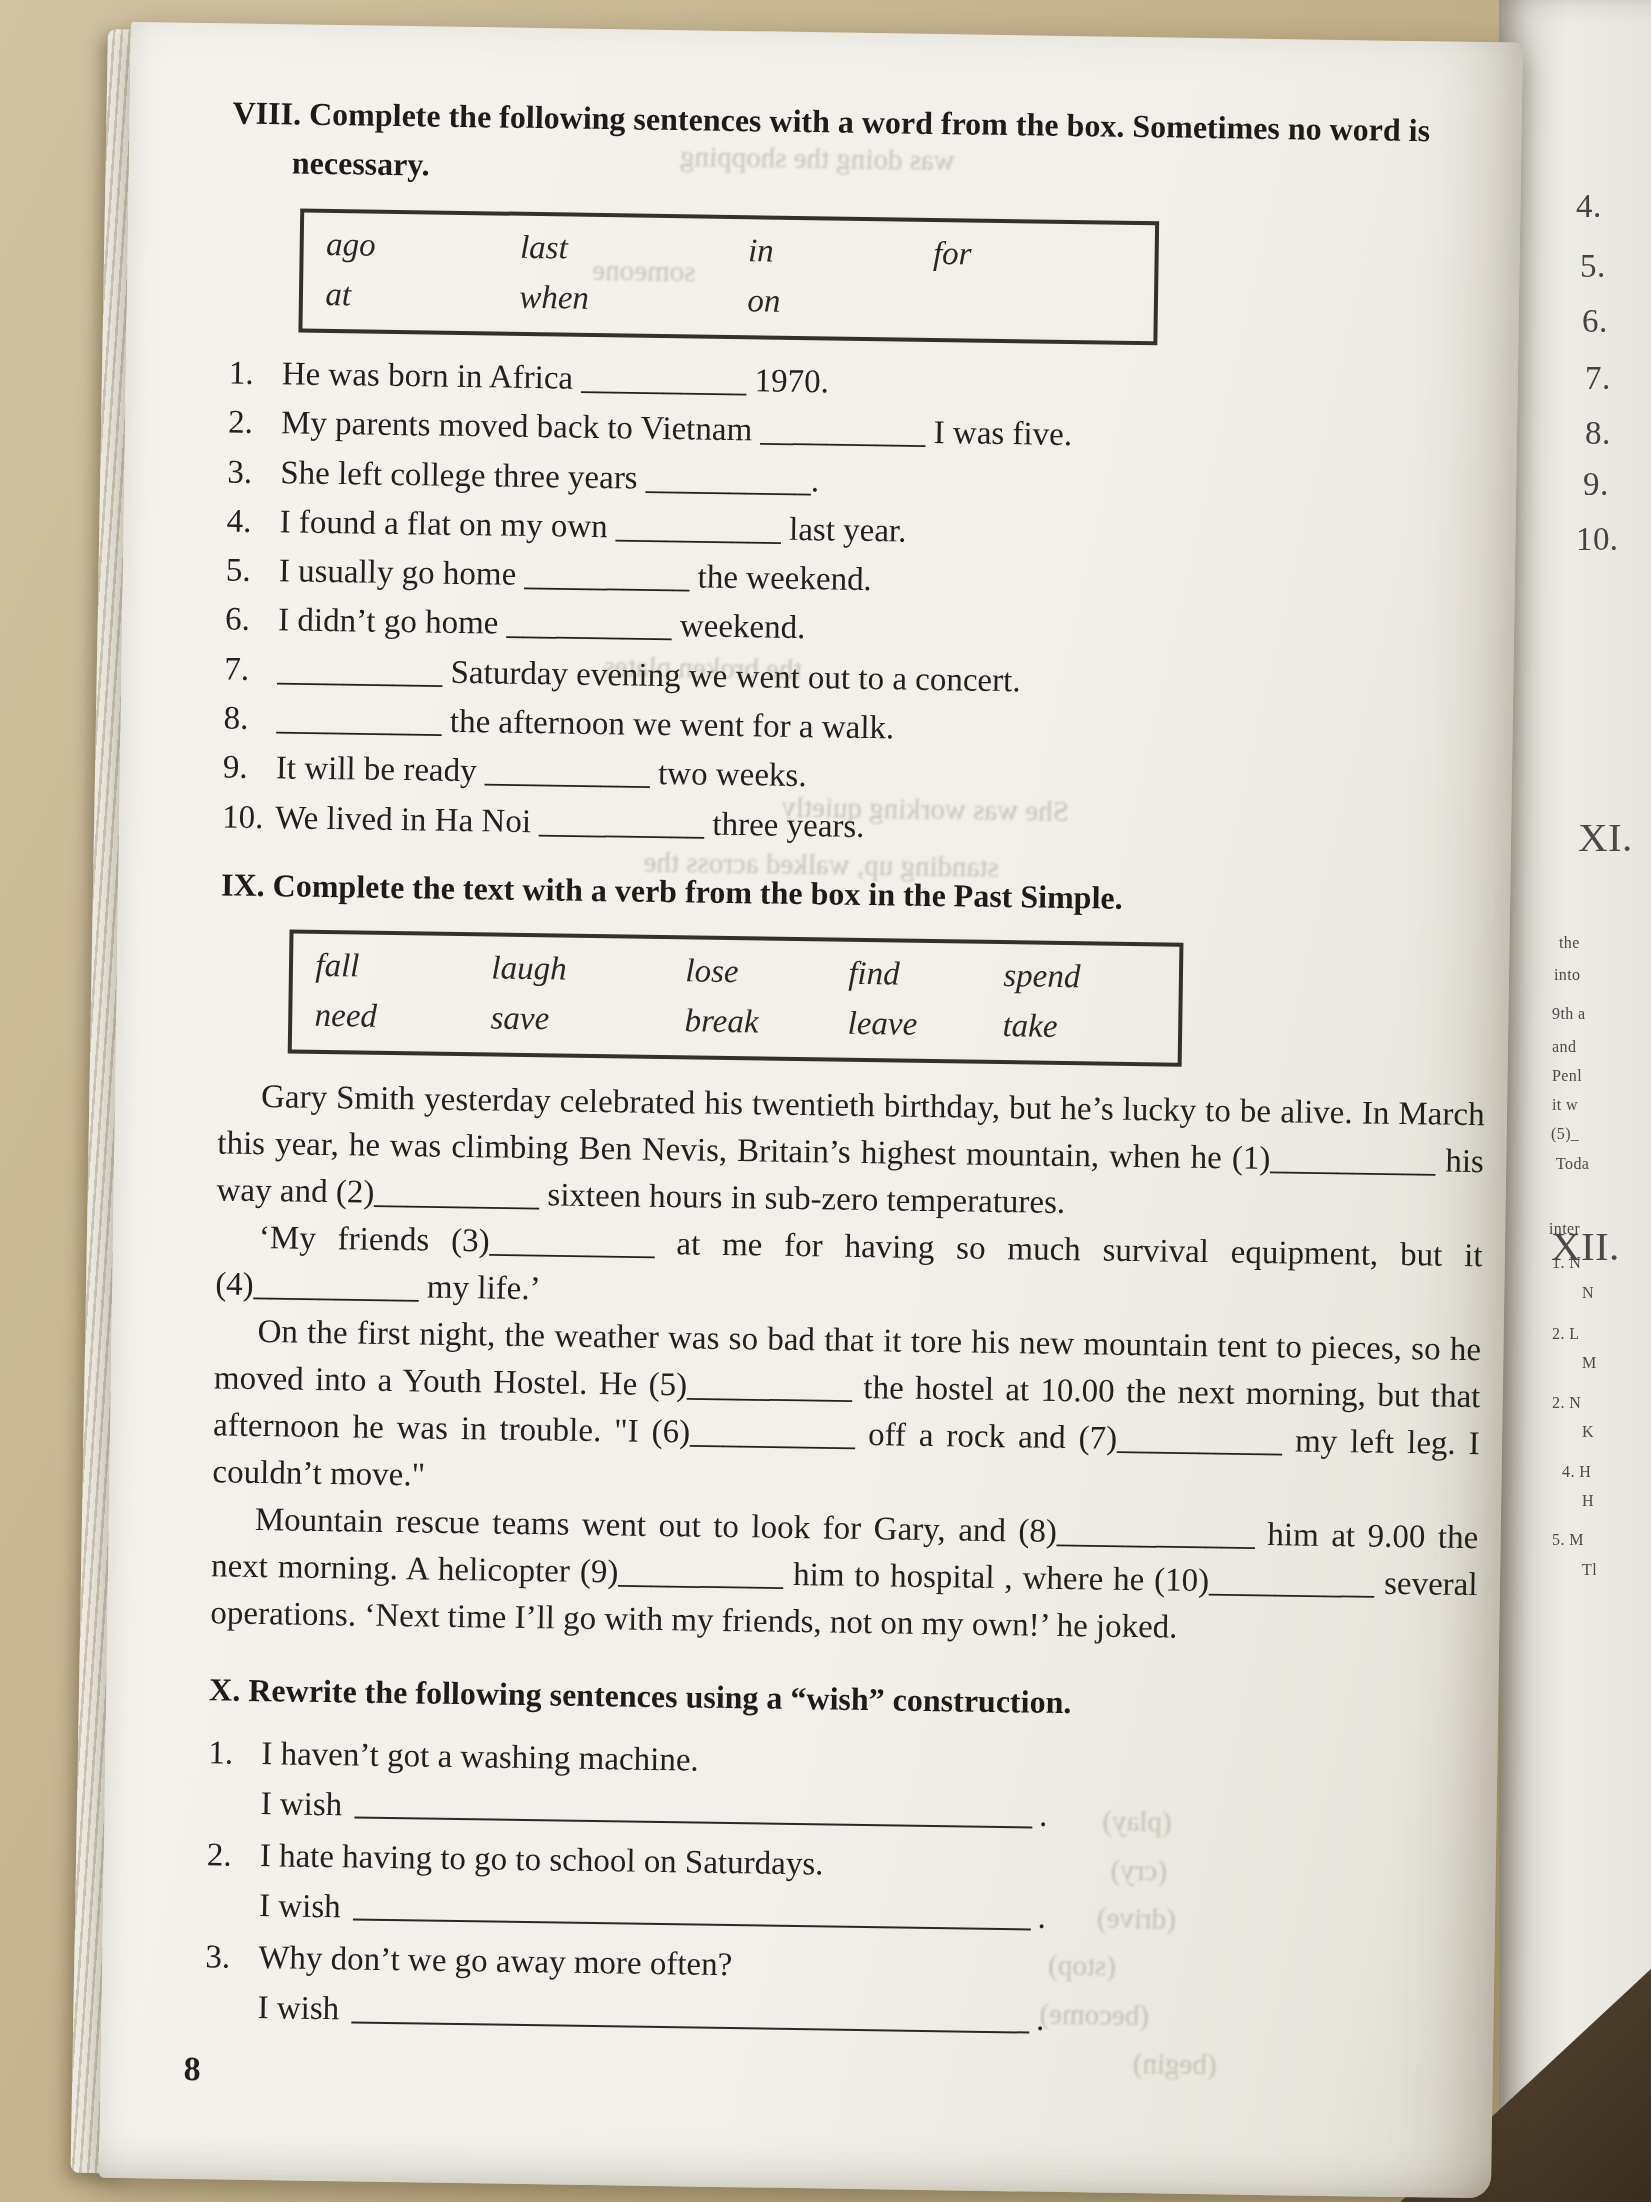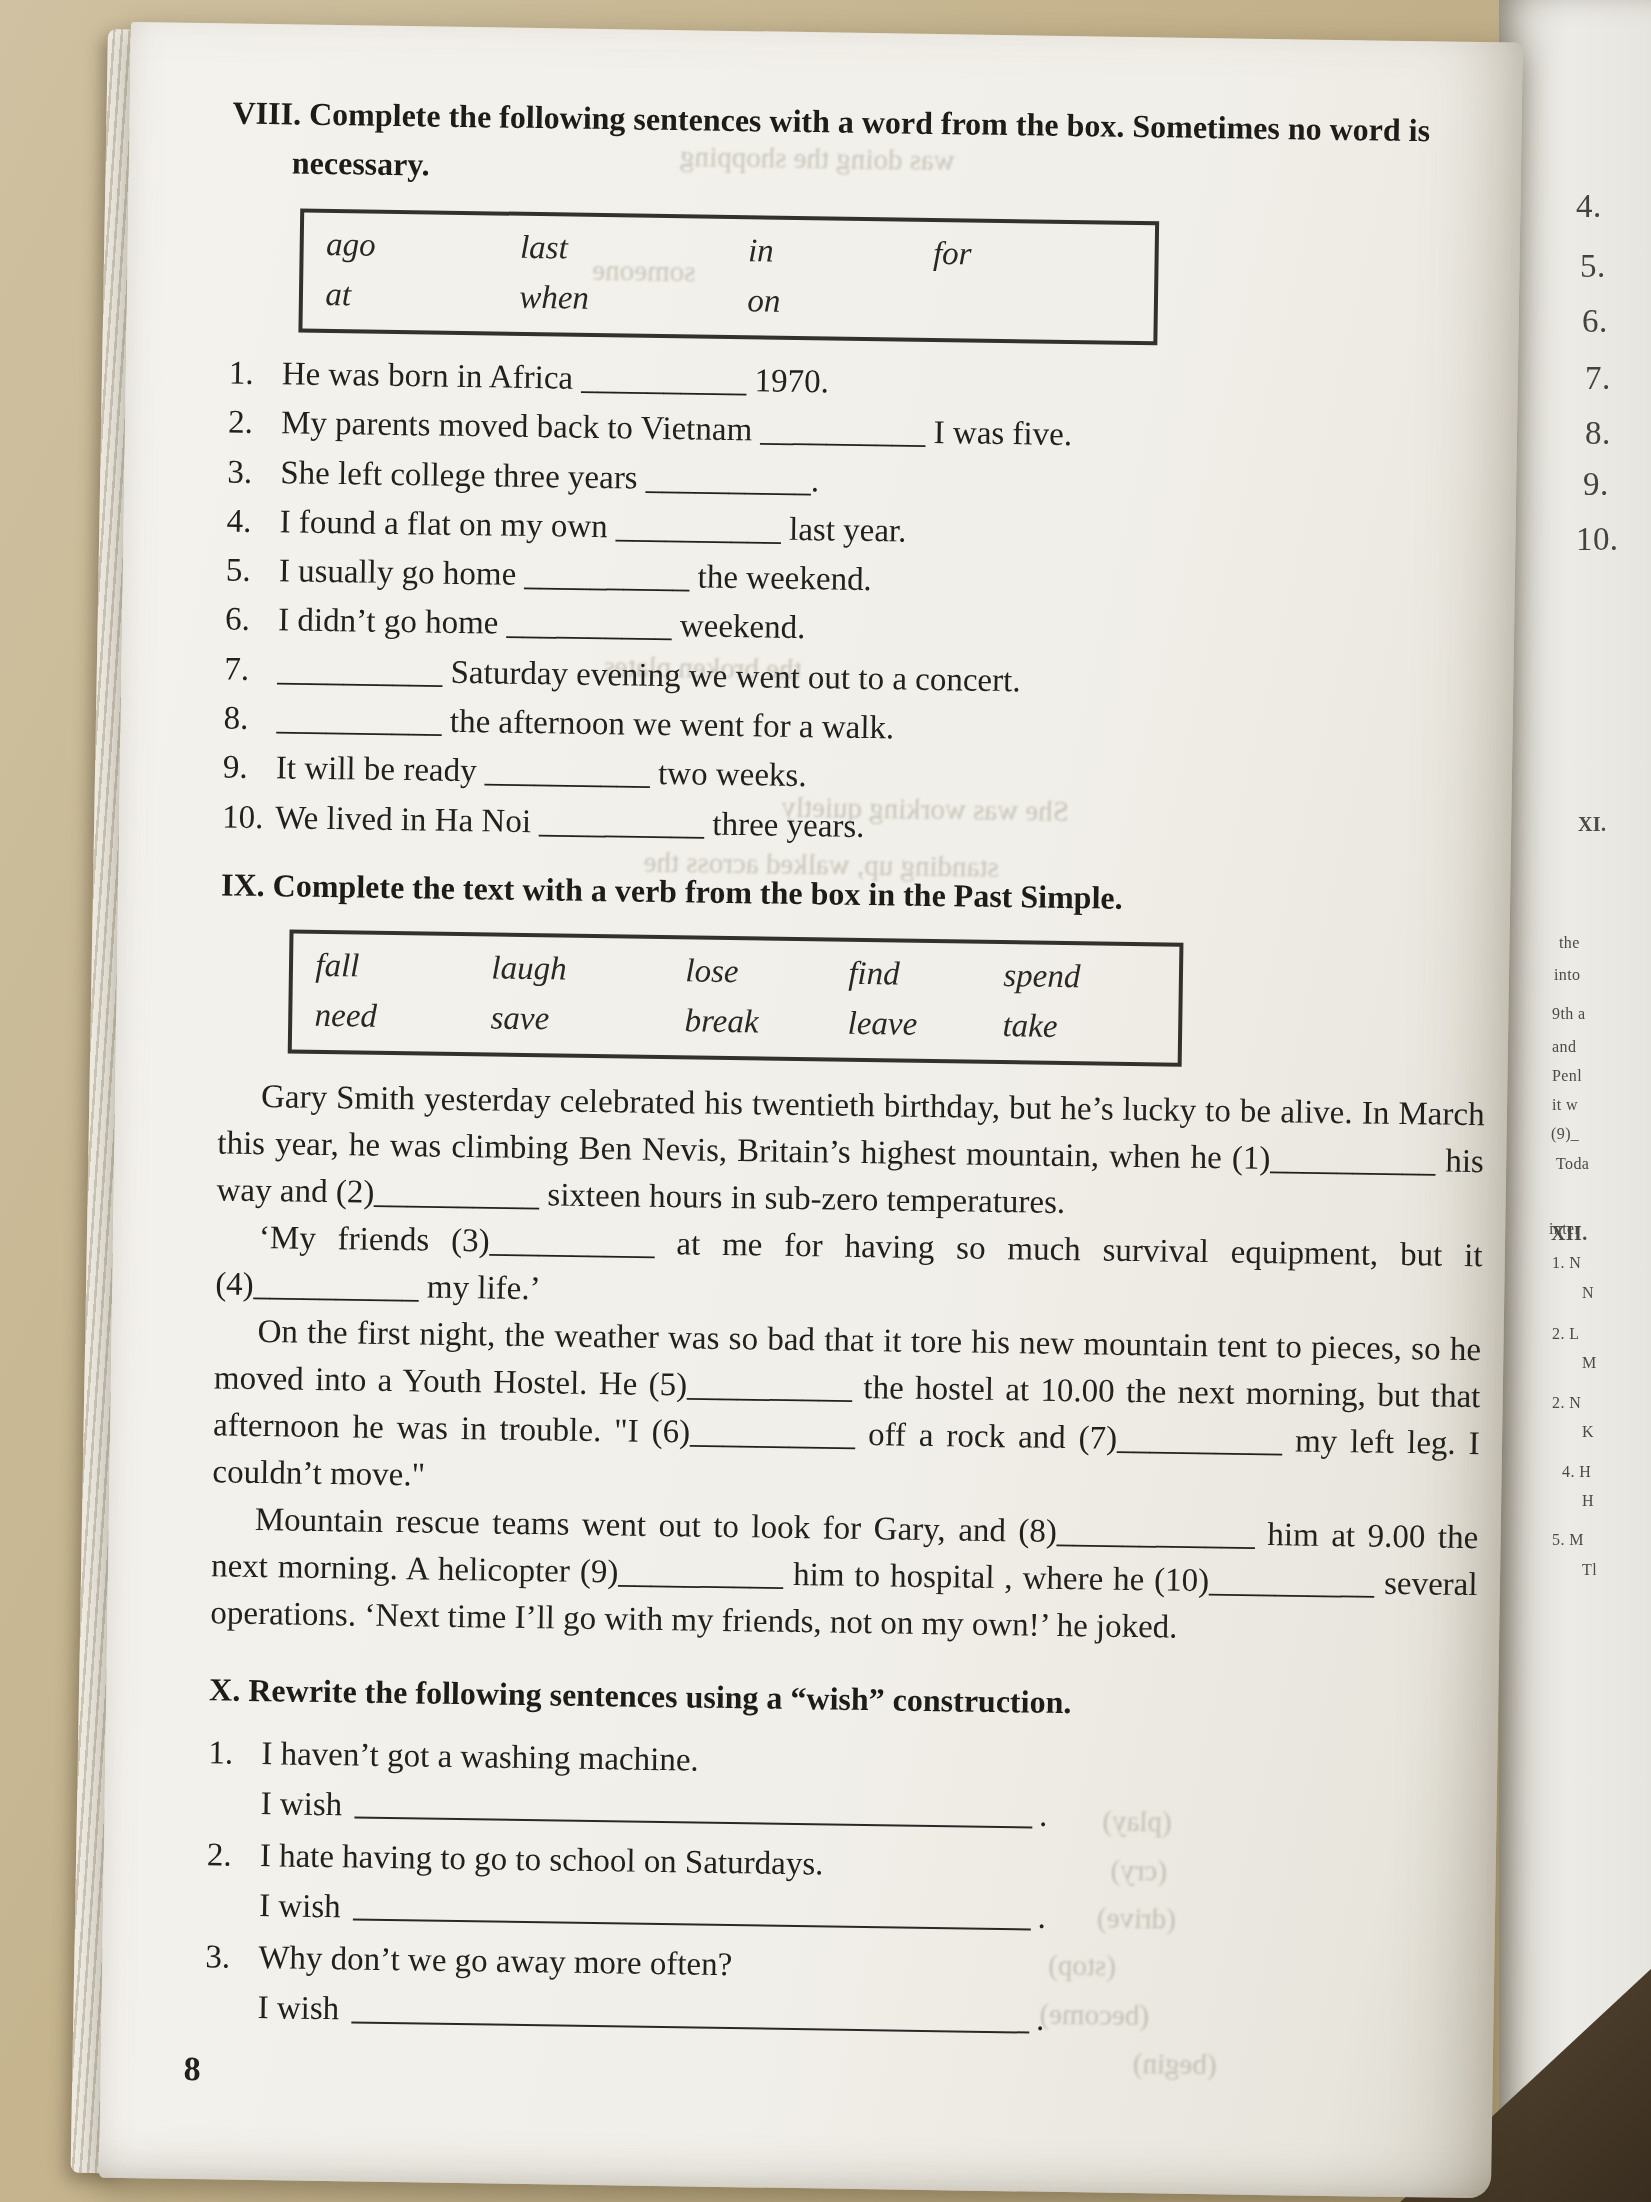--- a/index.html
+++ b/index.html
@@ -16,21 +16,21 @@
     box-shadow:-5.2px 6.9px 17px rgba(70,60,40,.45);
   }
   
   .next-page{
     position:absolute;left:1499px;top:0;width:153px;height:2203px;
     background:linear-gradient(to right,#d8d5cd 0%,#ecebe6 45%,#e7e5df 100%);
     box-shadow:inset 22.4px 0 33px -12px rgba(55,45,30,.5);
   }
   .frag{position:absolute;color:#4c4a46;font-size:16px;letter-spacing:0.4px;white-space:nowrap;}
   .frag.num{font-size:33px;color:#45433f;}
-  .frag.bold{font-weight:bold;font-size:20px;}
+  .frag.bold{font-weight:normal;font-size:41px;}
   
   .corner-dark{
     position:absolute;right:0;bottom:0;width:258px;height:250px;
     background:linear-gradient(135deg,#5e4c36,#382d1f);
     clip-path:polygon(100% 6%,100% 100%,2% 100%);
   }
   
   .page{
     position:absolute;left:131px;top:22.4px;width:1392px;height:2156px;
     transform:rotate(.85deg);transform-origin:top left;
@@ -74,21 +74,21 @@
   <span class="frag num" style="left:86px;top:415px">8.</span>
   <span class="frag num" style="left:84px;top:466px">9.</span>
   <span class="frag num" style="left:77px;top:521px">10.</span>
   <span class="frag bold" style="left:79px;top:813px">XI.</span>
   <span class="frag" style="left:60px;top:934px">the</span>
   <span class="frag" style="left:55px;top:966px">into</span>
   <span class="frag" style="left:53px;top:1005px">9th a</span>
   <span class="frag" style="left:53px;top:1038px">and</span>
   <span class="frag" style="left:53px;top:1067px">Penl</span>
   <span class="frag" style="left:53px;top:1096px">it w</span>
-  <span class="frag" style="left:52px;top:1125px">(9)_</span>
+  <span class="frag" style="left:52px;top:1125px">(5)_</span>
   <span class="frag" style="left:57px;top:1155px">Toda</span>
   <span class="frag" style="left:50px;top:1220px">inter</span>
   <span class="frag bold" style="left:52px;top:1222px">XII.</span>
   <span class="frag" style="left:53px;top:1254px">1. N</span>
   <span class="frag" style="left:83px;top:1284px">N</span>
   <span class="frag" style="left:53px;top:1325px">2. L</span>
   <span class="frag" style="left:83px;top:1354px">M</span>
   <span class="frag" style="left:53px;top:1394px">2. N</span>
   <span class="frag" style="left:83px;top:1423px">K</span>
   <span class="frag" style="left:63px;top:1463px">4. H</span>

